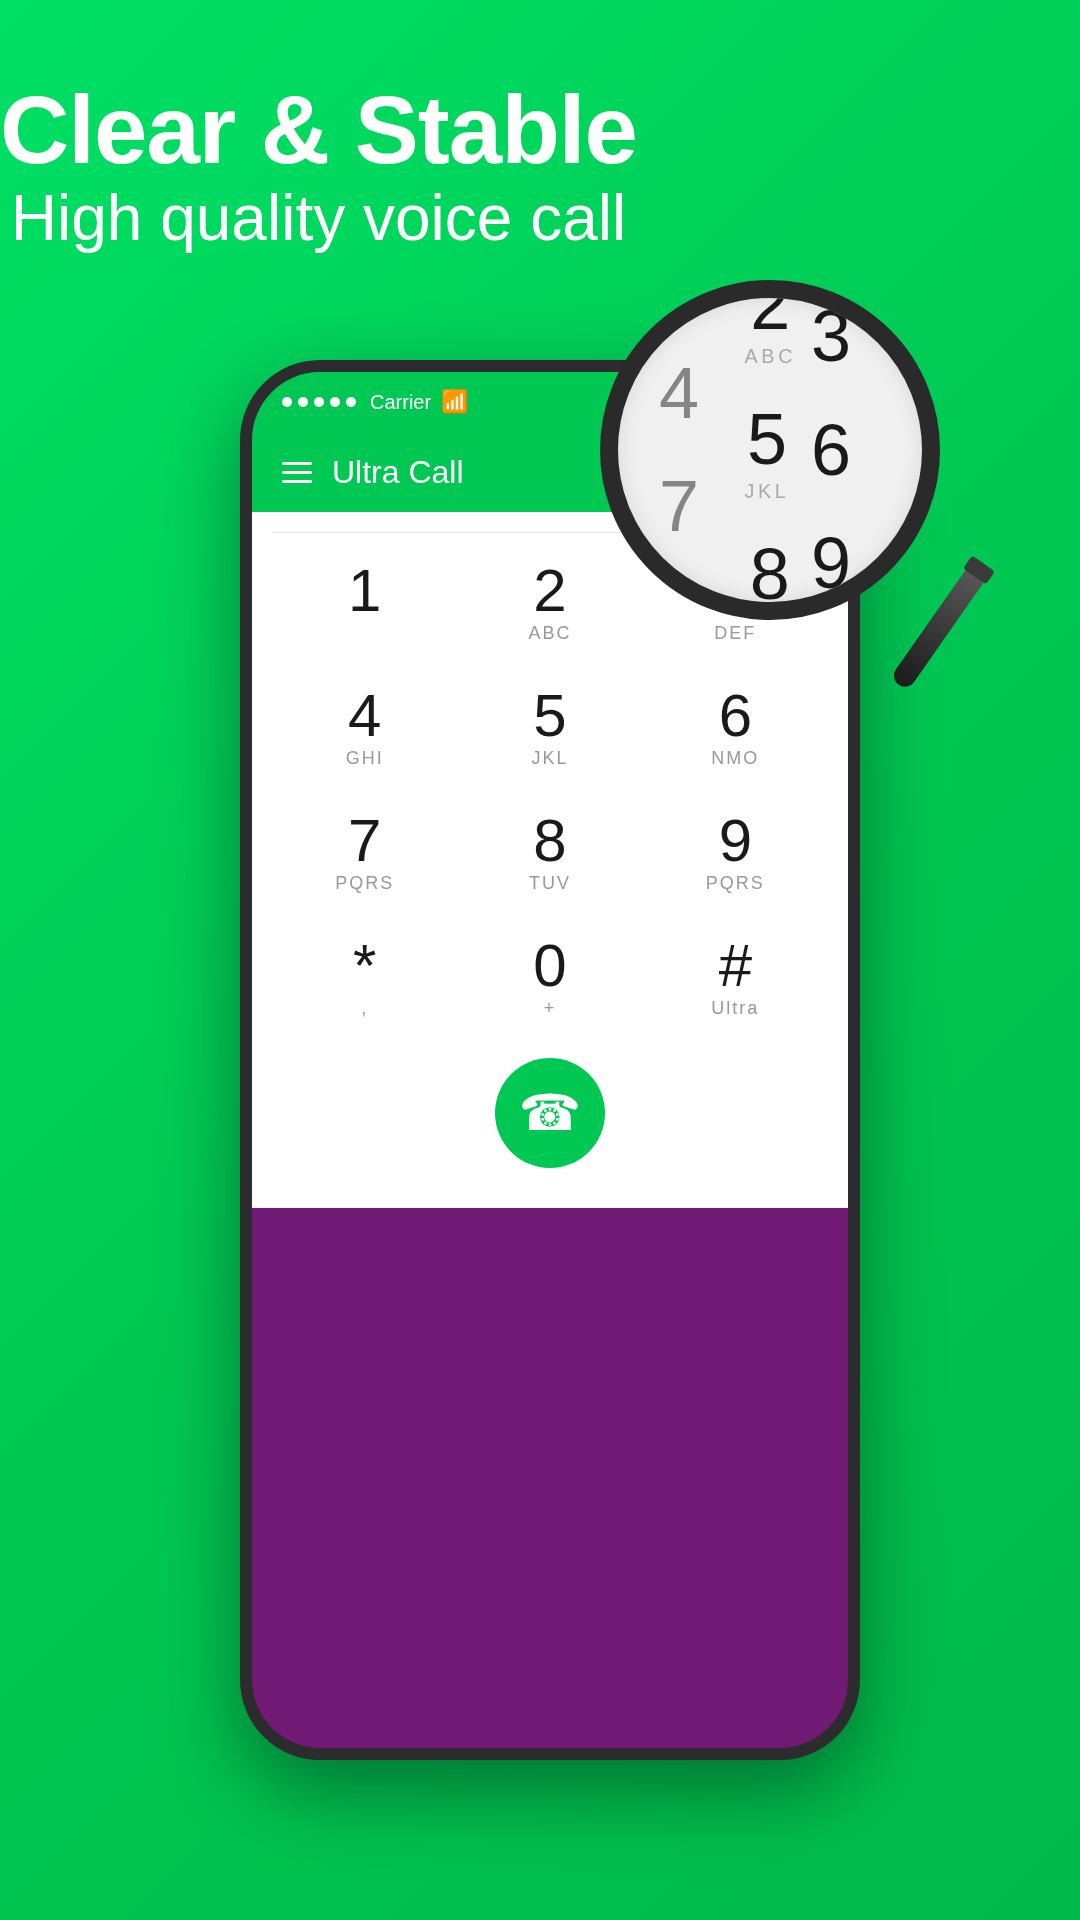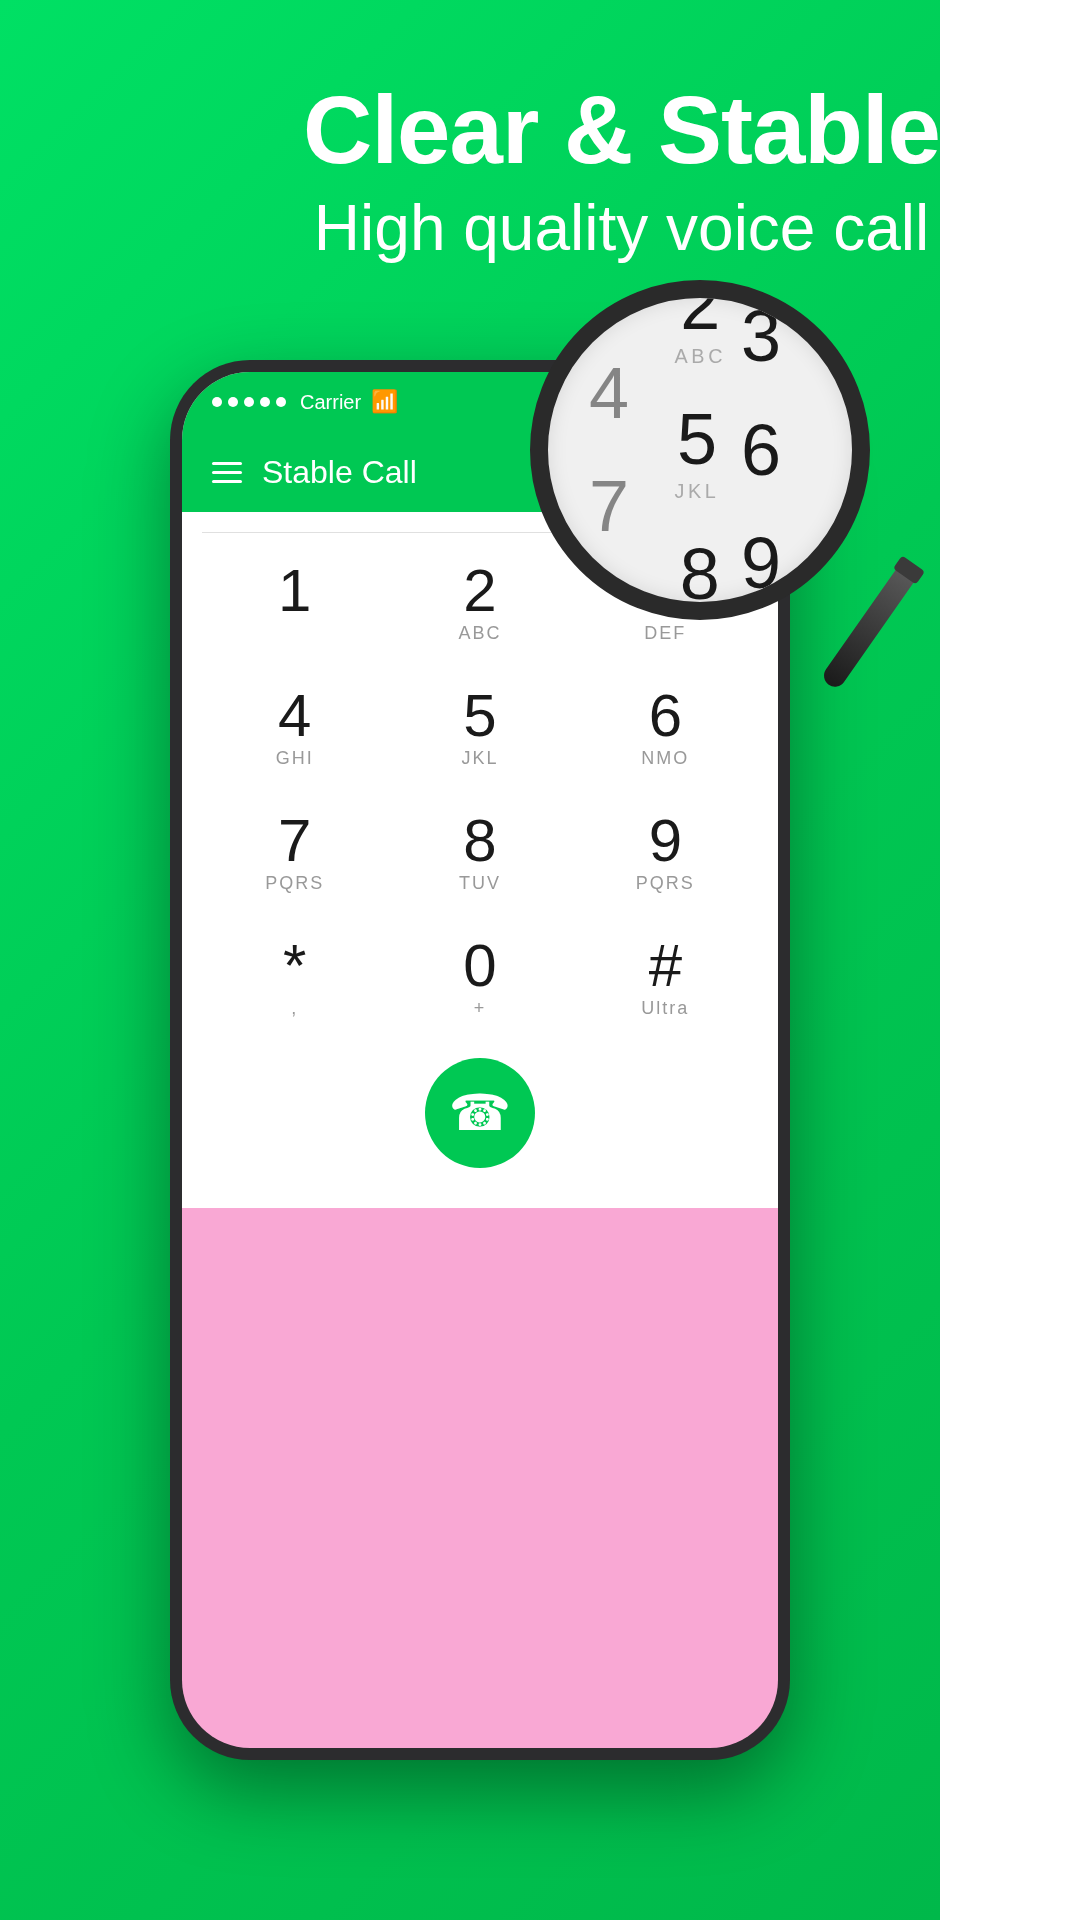--- a/index.html
+++ b/index.html
@@ -3,43 +3,42 @@
   <meta charset="utf-8">
   <style>
     * { margin: 0; padding: 0; box-sizing: border-box; }
     html, body {
       width: 1080px;
       height: 1920px;
       overflow: hidden;
       font-family: -apple-system, BlinkMacSystemFont, 'Helvetica Neue', Arial, sans-serif;
     }
     .background {
-      width: 940px;
+      width: 1080px;
       height: 1920px;
       background: linear-gradient(135deg, #00e064 0%, #00c853 50%, #00b84a 100%);
       position: relative;
       display: flex;
       flex-direction: column;
-      align-items: flex-end;
+      align-items: flex-start;
     }
     .headline {
       margin-top: 80px;
       text-align: center;
       color: white;
     }
     .headline-main {
       font-size: 96px;
       font-weight: 900;
       line-height: 1.05;
       letter-spacing: -1px;
     }
     .headline-sub {
       font-size: 64px;
       font-weight: 400;
-      margin-top: 10px;
     }
     .phone-container {
       position: absolute;
       top: 360px;
       left: 50%;
       transform: translateX(-50%);
       width: 720px;
       height: 1440px;
     }
     
@@ -53,21 +52,21 @@
       border-radius: 80px;
       box-shadow: 0 30px 80px rgba(0,0,0,0.4);
       overflow: hidden;
     }
     .phone-screen {
       position: absolute;
       top: 12px;
       left: 12px;
       right: 12px;
       bottom: 12px;
-      background: #f9a8d4;
+      background: #701a75;
       border-radius: 68px;
       overflow: hidden;
     }
     
     .status-bar {
       background: #00c853;
       height: 60px;
       display: flex;
       align-items: center;
       justify-content: space-between;
@@ -385,21 +384,21 @@
             </div>
             <span class="time-text">4:3</span>
           </div>
 
           <div class="app-header">
             <div class="hamburger-icon">
               <div class="hamburger-line"></div>
               <div class="hamburger-line"></div>
               <div class="hamburger-line"></div>
             </div>
-            <span class="app-title">Stable Call</span>
+            <span class="app-title">Ultra Call</span>
           </div>
 
 
           <div class="keypad">
             <div class="keypad-divider"></div>
 
             <div class="keypad-row">
               <div class="key-btn">
                 <span class="key-number">1</span>
                 <span class="key-letters"></span>

